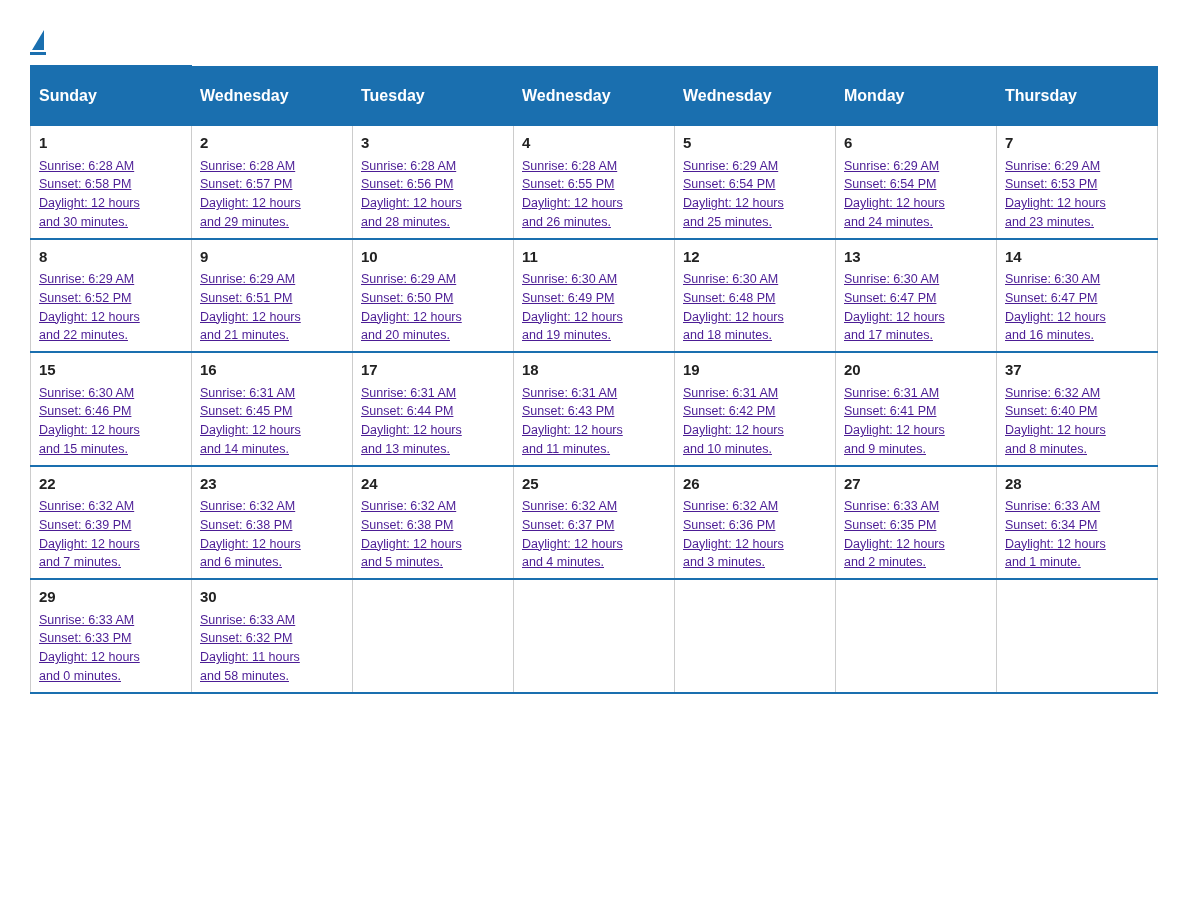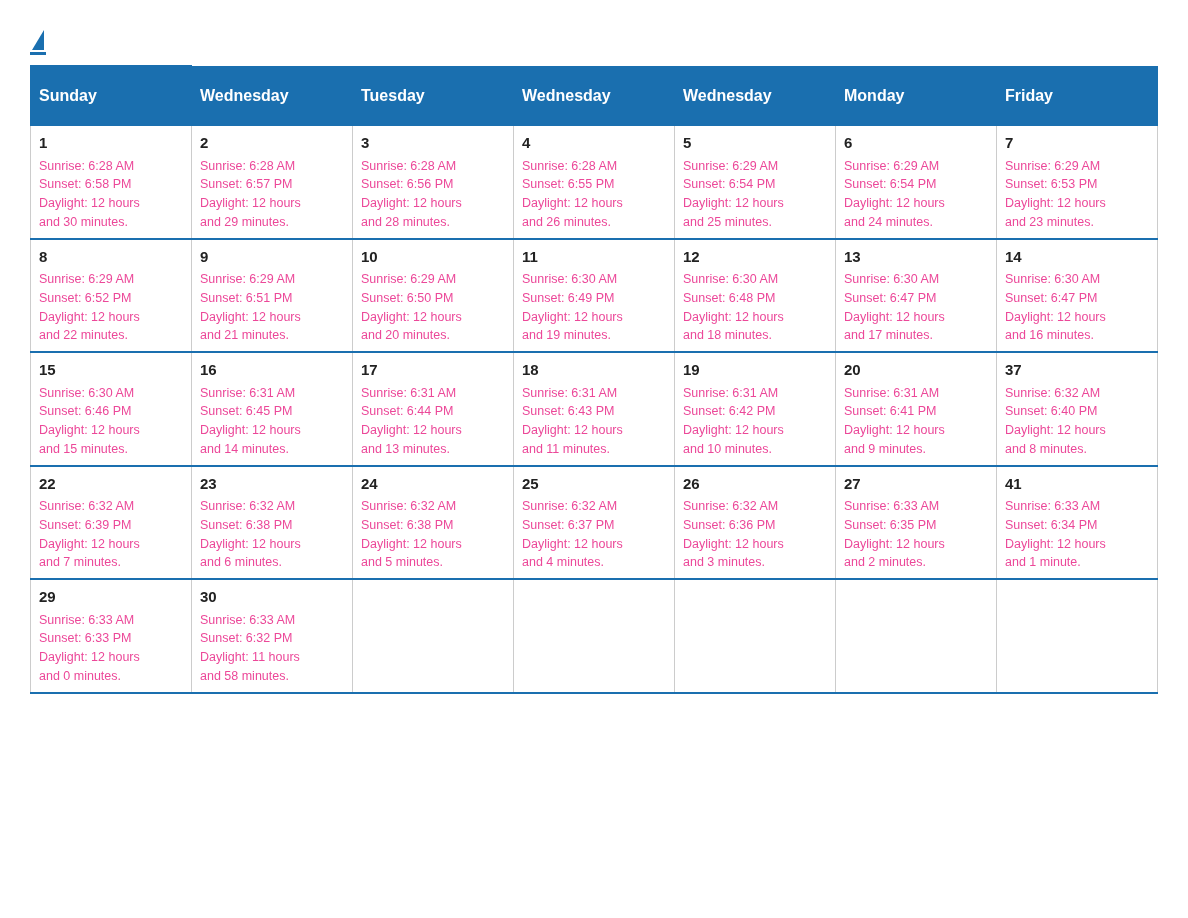--- a/index.html
+++ b/index.html
@@ -96,21 +96,22 @@
       border-top: 2px solid #1a6faf;
     }
     .day-number {
       font-size: 15px;
       font-weight: bold;
       display: block;
       margin-bottom: 2px;
     }
     .day-info {
       font-size: 12.5px;
-      color: #ec4899;
+      color: #4c1d95;
+      text-decoration: underline;
     }
     .empty-cell {
       background: #fff;
     }
     .row-top-border td {
       border-top: 2px solid #1a6faf;
     }
   </style>
 </head>
 <body>
@@ -132,21 +133,21 @@
 
 <table class="calendar-table">
   <thead>
     <tr>
     <th>Sunday</th>
         <th>Wednesday</th>
         <th>Tuesday</th>
         <th>Wednesday</th>
         <th>Wednesday</th>
         <th>Monday</th>
-        <th>Friday</th>
+        <th>Thursday</th>
       </tr>
   </thead>
   <tbody id="calendar-body">
   <tr>
         <td>
           <span class="day-number">1</span>
           <div class="day-info">Sunrise: 6:28 AM<br>Sunset: 6:58 PM<br>Daylight: 12 hours<br>and 30 minutes.</div>
         </td>
         <td>
           <span class="day-number">2</span>
@@ -252,21 +253,21 @@
         </td>
         <td>
           <span class="day-number">26</span>
           <div class="day-info">Sunrise: 6:32 AM<br>Sunset: 6:36 PM<br>Daylight: 12 hours<br>and 3 minutes.</div>
         </td>
         <td>
           <span class="day-number">27</span>
           <div class="day-info">Sunrise: 6:33 AM<br>Sunset: 6:35 PM<br>Daylight: 12 hours<br>and 2 minutes.</div>
         </td>
         <td>
-          <span class="day-number">41</span>
+          <span class="day-number">28</span>
           <div class="day-info">Sunrise: 6:33 AM<br>Sunset: 6:34 PM<br>Daylight: 12 hours<br>and 1 minute.</div>
         </td>
       </tr>
       <tr class="row-top-border">
         <td>
           <span class="day-number">29</span>
           <div class="day-info">Sunrise: 6:33 AM<br>Sunset: 6:33 PM<br>Daylight: 12 hours<br>and 0 minutes.</div>
         </td>
         <td>
           <span class="day-number">30</span>

